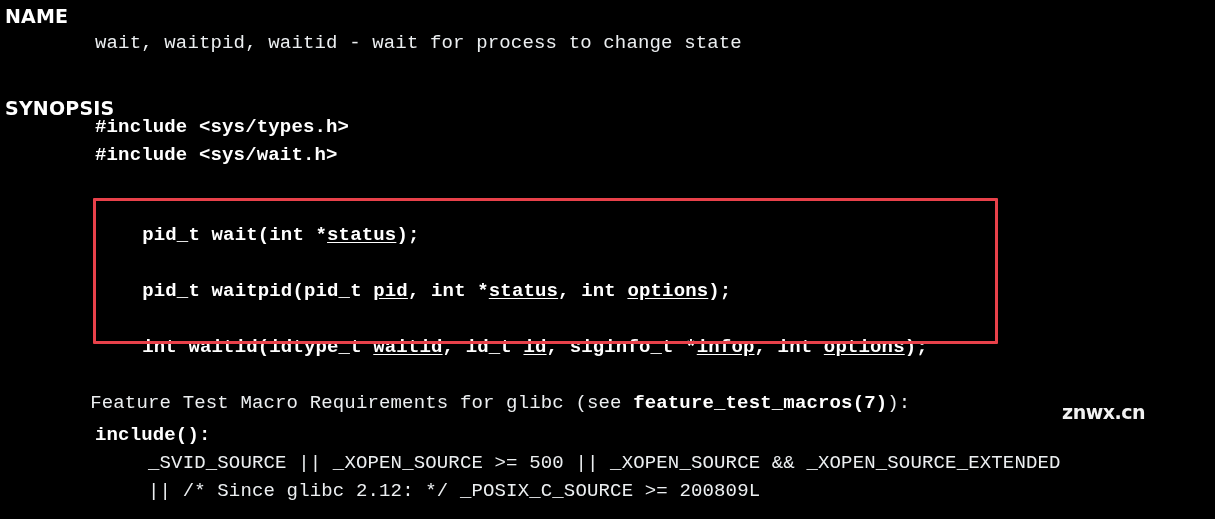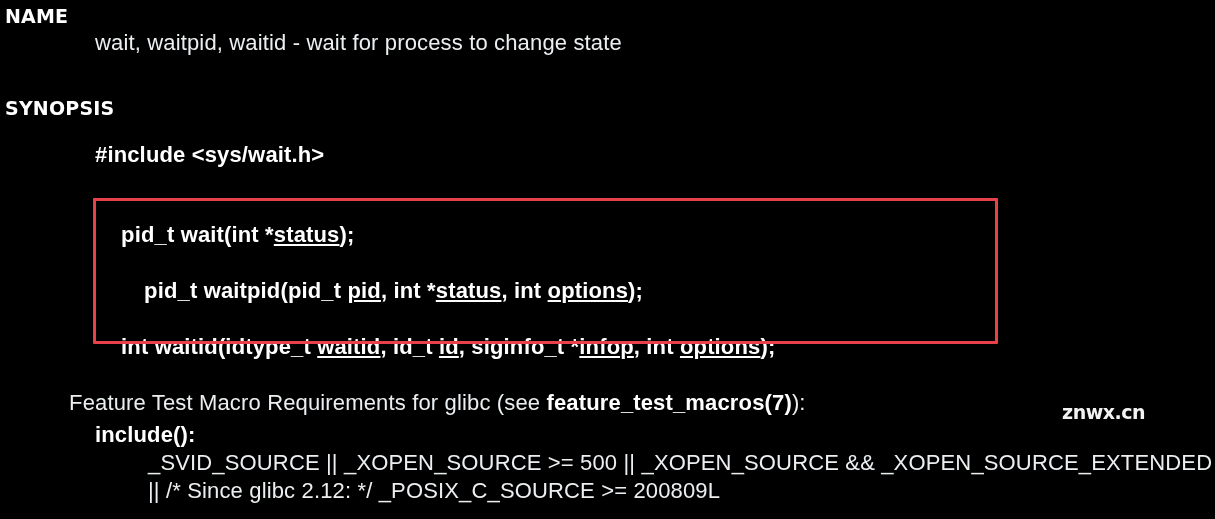--- a/index.html
+++ b/index.html
@@ -16,22 +16,22 @@
   #terminal {
     position: relative;
     width: 1215px;
     height: 435px;
     background: #000000;
     color: #ffffff;
   }
   .line {
     position: absolute;
     white-space: pre;
-    font-family: Liberation Sans, sans-serif;
-    font-size: 22px;
+    font-family: Liberation Mono, monospace;
+    font-size: 19px;
     line-height: 24px;
     letter-spacing: 0.15px;
     color: #f2f2f2;
   }
   .bold { font-weight: bold; color: #ffffff; }
   .reg  { font-weight: normal; color: #eceff1; }
   .ul   { text-decoration: underline; text-underline-offset: 2px; }
 
   
   .section-head {
@@ -91,28 +91,29 @@
 <body>
 
 <div id="terminal">
 
   <div class="section-head" style="left:5px; top:5px;">NAME</div>
 
   <div class="line reg" style="left:95px; top:31px;">wait, waitpid, waitid - wait for process to change state</div>
 
   <div class="section-head" style="left:5px; top:97px;">SYNOPSIS</div>
 
+  <div class="line bold" style="left:95px; top:115px;">#include &lt;sys/types.h&gt;</div>
 
   <div class="line bold" style="left:95px; top:143px;">#include &lt;sys/wait.h&gt;</div>
 
   <div class="line bold" style="left:96px; top:199px;">
     <span><span>pid_t wait(int *</span><span class="ul">status</span><span>);</span></span>
   </div>
 
-  <div class="line bold" style="left:96px; top:255px;padding-left:23px;">
+  <div class="line bold" style="left:96px; top:255px;">
     <span><span>pid_t waitpid(pid_t </span><span class="ul">pid</span><span>, int *</span><span class="ul">status</span><span>, int </span><span class="ul">options</span><span>);</span></span>
   </div>
 
   <div class="line bold" style="left:96px; top:311px;">
     <span><span>int waitid(idtype_t </span><span class="ul">waitid</span><span>, id_t </span><span class="ul">id</span><span>, siginfo_t *</span><span class="ul">infop</span><span>, int </span><span class="ul">options</span><span>);</span></span>
   </div>
 
   <div id="highlight-box"></div>
 
   <div class="line" style="left:44px; top:367px;">

